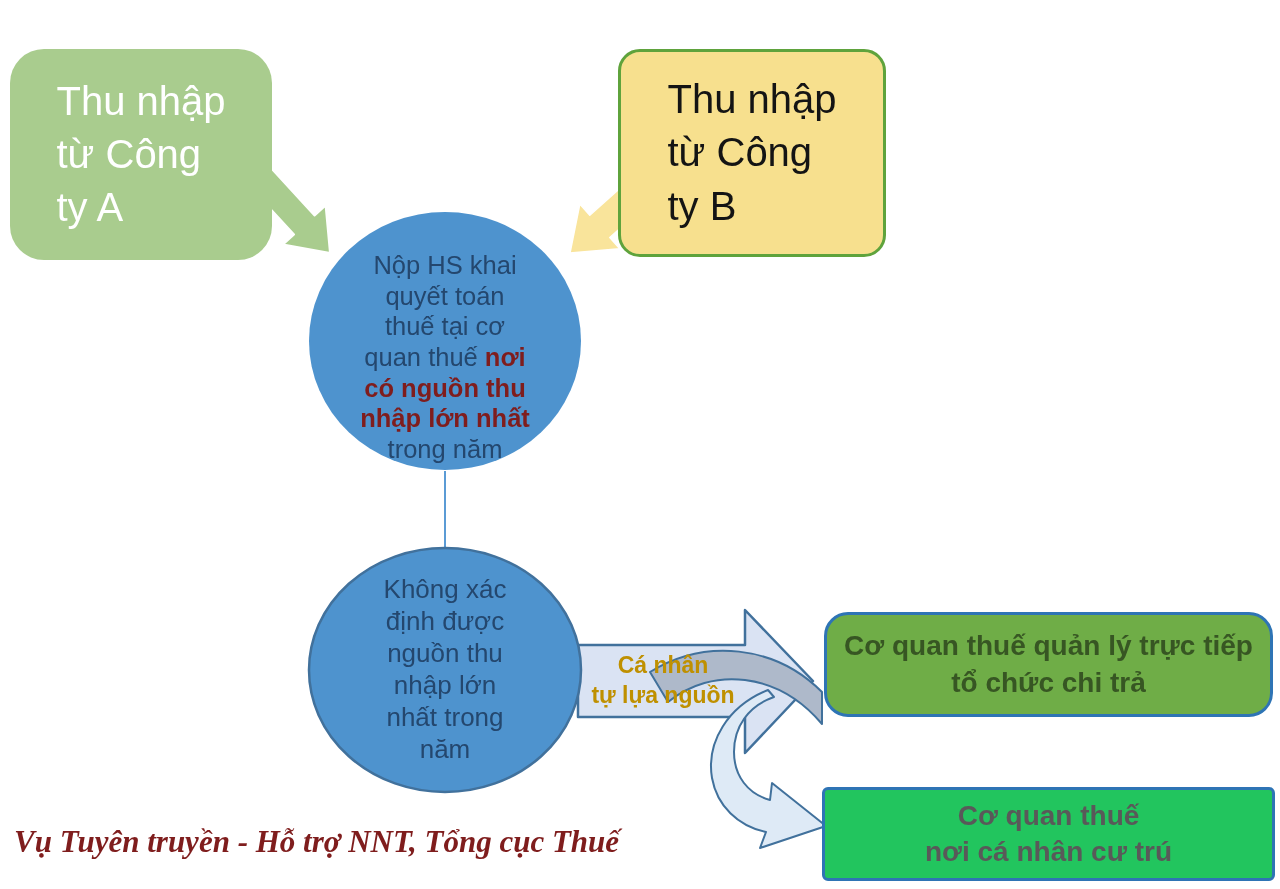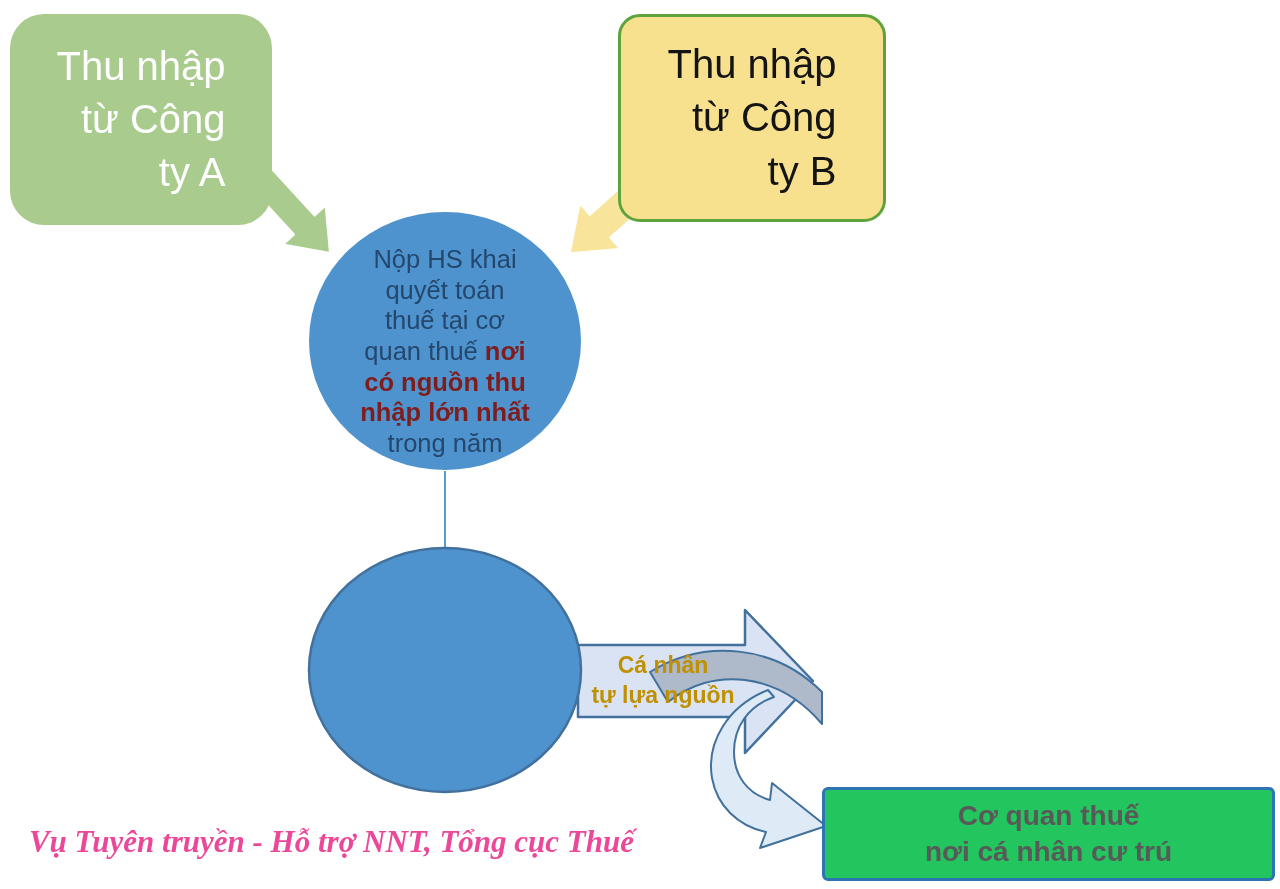--- a/index.html
+++ b/index.html
@@ -1,46 +1,46 @@
 <!DOCTYPE html>
 <html><head>
 <meta charset="utf-8">
 <style>
   html,body{margin:0;padding:0;background:#ffffff;}
   .stage{position:relative;width:1280px;height:889px;background:#ffffff;overflow:hidden;
          font-family:"Liberation Sans",sans-serif;}
   .abs{position:absolute;box-sizing:border-box;}
   .shapes{position:absolute;left:0;top:0;width:1280px;height:889px;}
 
-  .src-box{display:flex;align-items:center;justify-content:center;text-align:right;
-           white-space:pre-line;font-size:40px;line-height:1.33;}
+  .src-box{display:flex;align-items:center;justify-content:center;text-align:left;
+           white-space:pre-line;font-size:40px;line-height:1.33;margin-top:35px;}
   .box-a{left:10px;top:14px;width:262px;height:211px;border-radius:34px;
          background:#a9cc8e;color:#ffffff;}
   .box-b{left:618px;top:14px;width:268px;height:208px;border-radius:22px;
          background:#f7e08e;border:3px solid #5fa33c;color:#141414;}
 
   .circle-text{display:flex;align-items:center;justify-content:center;text-align:center;
                white-space:pre-line;color:#24476e;}
-  .circle1-text{left:332px;top:212px;width:226px;height:248px;font-size:25.5px;line-height:1.2;}
+  .circle1-text{left:332px;top:218px;width:226px;height:248px;font-size:25.5px;line-height:1.2;}
   .circle1-text b{color:#7f1d1d;}
   .circle2-text{left:345px;top:552px;width:200px;height:236px;font-size:26px;line-height:1.23;}
 
   .choice-label{left:582px;top:646px;width:162px;height:70px;display:flex;align-items:center;
                 justify-content:center;text-align:center;white-space:pre-line;
                 font-size:23px;font-weight:bold;color:#bf9000;line-height:1.3;}
 
   .dest-box{display:flex;align-items:center;justify-content:center;text-align:center;
             white-space:pre-line;font-weight:bold;font-size:28px;line-height:1.3;}
   .dest-direct{left:824px;top:612px;width:449px;height:105px;border-radius:24px;
                background:#6fad47;border:3px solid #2e74b5;color:#375623;}
   .dest-residence{left:822px;top:787px;width:453px;height:94px;border-radius:6px;
                   background:#22c55e;border:3px solid #2e74b5;color:#595959;}
 
   .footer-credit{left:14px;top:824px;width:620px;font-family:"Liberation Serif",serif;
-                 font-size:31px;font-weight:bold;font-style:italic;color:#ec4899;text-align:right;}
+                 font-size:31px;font-weight:bold;font-style:italic;color:#7f1d1d;}
 </style>
 </head>
 <body>
 
 <div class="stage">
 
   <svg class="shapes" viewBox="0 0 1280 889" xmlns="http://www.w3.org/2000/svg">
 
     <polygon points="241.7,177.5 294,234.5 283,244.6 330,253 325.6,205.4 314.6,215.5 262.3,158.5" fill="#a9cc8e" stroke="#ffffff" stroke-width="2" stroke-linejoin="round"></polygon>
 
@@ -74,26 +74,38 @@
     <div>
       <span>Nộp HS khai
 quyết toán
 thuế tại cơ
 quan thuế </span><b>nơi
 có nguồn thu
 nhập lớn nhất</b><span>
 trong năm</span>
     </div>
   </div>
+  <div class="abs circle-text circle2-text">
+    <span>Không xác
+định được
+nguồn thu
+nhập lớn
+nhất trong
+năm</span>
+  </div>
 
   <div class="abs choice-label">
     <span>Cá nhân
 tự lựa nguồn</span>
   </div>
 
+  <div class="abs dest-box dest-direct">
+    <span>Cơ quan thuế quản lý trực tiếp
+tổ chức chi trả</span>
+  </div>
   <div class="abs dest-box dest-residence">
     <span>Cơ quan thuế
 nơi cá nhân cư trú</span>
   </div>
 
   <div class="abs footer-credit">
     <span>Vụ Tuyên truyền - Hỗ trợ NNT, Tổng cục Thuế</span>
   </div>
 
 </div>

